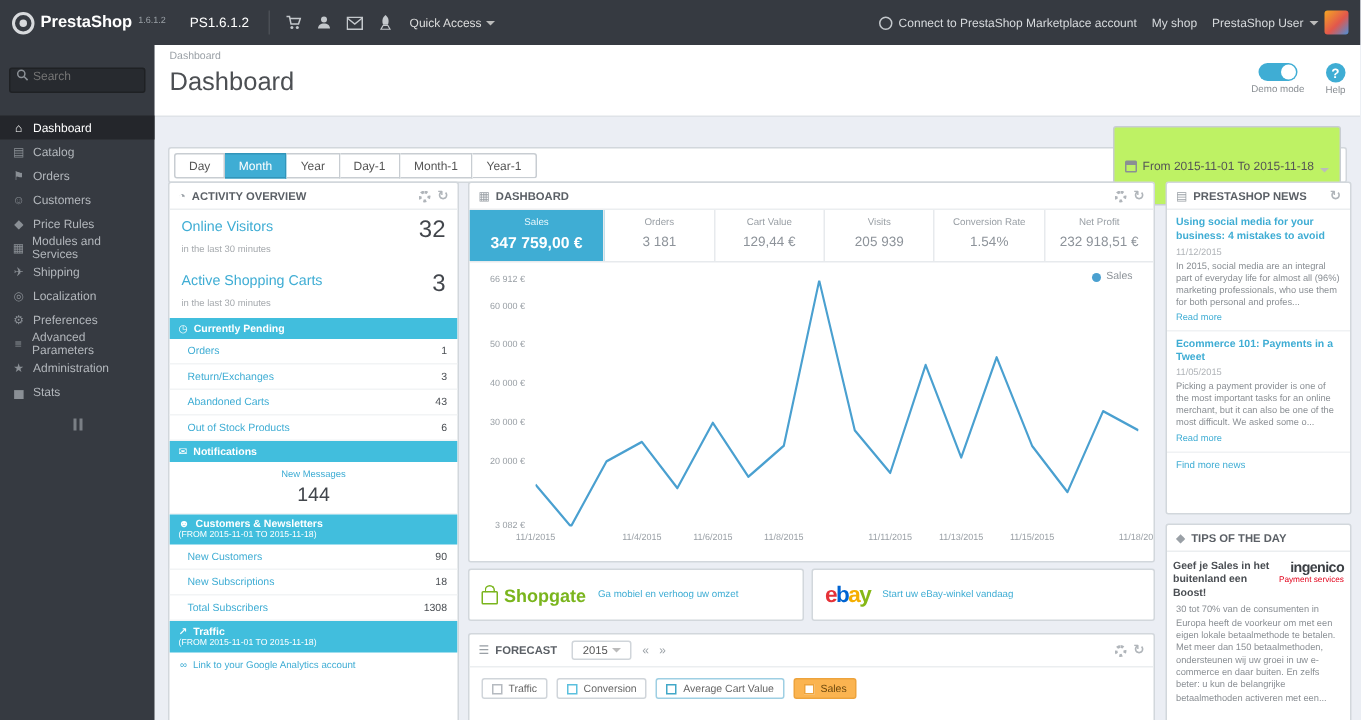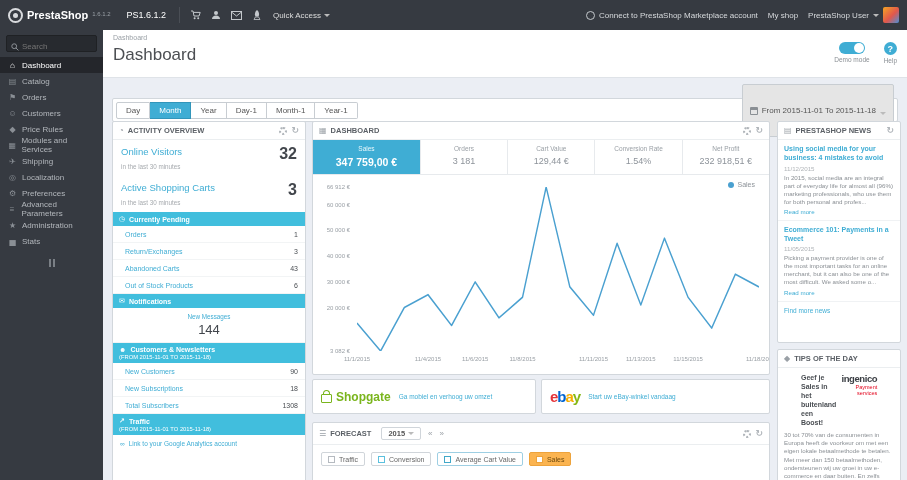--- a/index.html
+++ b/index.html
@@ -19,21 +19,21 @@
   .tb-icon svg{display:block}
   .quick-access{display:flex;align-items:center;gap:3px;font-size:8px;color:#ddd;margin-left:6px}
   .caret{width:0;height:0;border-left:3px solid transparent;border-right:3px solid transparent;border-top:3px solid #bbb;display:inline-block}
   .tb-right{margin-left:auto;display:flex;align-items:center;gap:10px;font-size:8px;color:#d7dadd}
   .tb-right .item{display:flex;align-items:center;gap:4px}
   .mk-icon{width:9px;height:9px;border-radius:50%;border:1px solid #c4c8cc;display:inline-block}
   .avatar{width:16px;height:16px;border-radius:2px;background:linear-gradient(135deg,#f5a623 0%,#e2574c 55%,#4a90d9 100%)}
 
   
   .sidebar{position:absolute;top:30px;left:0;width:103px;height:450px;background:#363a41;z-index:10}
-  .side-search{height:17px;margin:5px 6px;background:#272a2f;border:1px solid #1f2124;border-radius:2px;display:flex;align-items:flex-end;gap:3px;padding:0 4px}
+  .side-search{height:17px;margin:15px 6px;background:#272a2f;border:1px solid #1f2124;border-radius:2px;display:flex;align-items:flex-start;gap:3px;padding:0 4px}
   .side-search input{background:none;border:none;outline:none;color:#aab;font-size:8px;width:66px;font-family:inherit}
   .nav-item{display:flex;align-items:center;gap:5px;height:16px;padding:0 8px;color:#b3b7bc;font-size:8px;cursor:pointer}
   .nav-item .nicon{width:9px;text-align:center;color:#8a8f95;font-size:8px}
   .nav-item.active{background:#24262b;color:#fff}
   .nav-item.active .nicon{color:#fff}
   .collapse-ctl{margin:10px auto 0;width:12px;display:flex;gap:2px;justify-content:center}
   .collapse-ctl i{width:2px;height:8px;background:#7a7f85;display:block}
 
   
   .main{position:absolute;left:103px;top:30px;width:804px;height:450px;overflow:hidden;background:#ebeef4}
@@ -46,21 +46,21 @@
   .ctrl-label{font-size:6.5px;color:#8a8f94;text-align:center;margin-top:2px}
   .help-circle{width:13px;height:13px;border-radius:50%;background:#3fadd4;color:#fff;font-size:9px;font-weight:bold;display:flex;align-items:center;justify-content:center;margin:0 auto;cursor:pointer}
 
   
   .filter-bar{position:absolute;top:68px;left:9px;width:786px;height:24px;background:#fff;border:1px solid #d2d7dc;border-radius:2px;display:flex;align-items:center;padding:0 3px}
   .btn-group{display:flex}
   .fbtn{font-size:8px;color:#555;background:#fff;border:1px solid #c8cdd2;border-left-width:0;padding:3px 9px;cursor:pointer}
   .fbtn:first-child{border-left-width:1px;border-radius:2px 0 0 2px}
   .fbtn:last-child{border-radius:0 2px 2px 0}
   .fbtn.active{background:#3fadd4;border-color:#3295ba;color:#fff}
-  .date-btn{margin-left:auto;display:flex;align-items:flex-end;gap:4px;font-size:8px;color:#555;background:#e5e5e5;border:1px solid #c8cdd2;border-radius:2px;padding:21px 7px;cursor:pointer}
+  .date-btn{margin-left:auto;display:flex;align-items:flex-end;gap:4px;font-size:8px;color:#555;background:#bef264;border:1px solid #c8cdd2;border-radius:2px;padding:21px 7px;cursor:pointer}
   .cal-icon{width:8px;height:8px;border:1px solid #8a8f94;border-top-width:3px;border-radius:1px;display:inline-block}
 
   
   .panel{position:absolute;background:#fff;border:1px solid #d2d7dc;border-radius:2px;overflow:hidden}
   .panel-h{display:flex;align-items:center;gap:4px;padding:4px 6px;border-bottom:1px solid #ebeef0;font-size:7.5px;font-weight:bold;color:#5b6066}
   .ph-icon{color:#9aa0a6;font-size:8px;font-weight:normal}
   .ph-actions{margin-left:auto;display:flex;gap:4px;align-items:center;color:#b0b5ba;font-size:9px}
   .gear{width:8px;height:8px;border-radius:50%;border:2px dotted #b0b5ba;display:inline-block;cursor:pointer}
   .refresh{cursor:pointer;line-height:1}
 
@@ -68,21 +68,21 @@
   .panel-dashboard{left:209px;top:91px;width:458px;height:254px}
   .panel-shopgate{left:209px;top:349px;width:224px;height:35px}
   .panel-ebay{left:438px;top:349px;width:229px;height:35px}
   .panel-forecast{left:209px;top:392px;width:458px;height:70px}
   .panel-news{left:674px;top:91px;width:124px;height:222px}
   .panel-tips{left:674px;top:319px;width:124px;height:140px}
 
   
   .stat-row{display:flex;justify-content:space-between;align-items:flex-start;padding:6px 8px 0}
   .stat-link{color:#3fadd4;font-size:9.5px;cursor:pointer}
-  .stat-value{font-size:16px;font-weight:700;color:#42464c;line-height:1}
+  .stat-value{font-size:16px;font-weight:400;color:#42464c;line-height:1}
   .stat-sub{padding:1px 8px 6px;font-size:6.3px;color:#a6aaae}
   .sec-bar{background:#41bedd;color:#fff;padding:3px 6px;font-size:7px;font-weight:bold}
   .sec-bar .bar-line{display:flex;align-items:center;gap:4px}
   .sec-bar .range{font-weight:normal;font-size:5.8px;margin-top:1px}
   .prow{display:flex;justify-content:space-between;padding:4.5px 7px 4.5px 12px;border-bottom:1px solid #f2f4f5;font-size:7px;cursor:pointer}
   .prow .pl{color:#3fadd4}
   .prow .pv{color:#4a4e53}
   .notif{display:flex;text-align:center;border-bottom:1px solid #f2f4f5}
   .ncell{flex:1;padding:5px 2px;cursor:pointer}
   .ncell + .ncell{border-left:1px solid #f2f4f5}
@@ -114,41 +114,41 @@
   
   .module{display:flex;align-items:center;gap:8px;padding:0 8px;height:33px;cursor:pointer}
   .shopgate-logo{display:flex;align-items:center;gap:4px;color:#7ab51d;font-weight:bold;font-size:12px}
   .bag{width:11px;height:9px;border:1.5px solid #7ab51d;border-radius:1px;position:relative;margin-top:4px}
   .bag::before{content:"";position:absolute;top:-5px;left:1px;width:5px;height:4px;border:1.5px solid #7ab51d;border-bottom:none;border-radius:4px 4px 0 0}
   .module-link{font-size:6.5px;color:#3fadd4}
   .ebay-logo{font-size:15px;font-weight:bold;letter-spacing:-1px}
   .ebay-logo .l0{color:#e53238}.ebay-logo .l1{color:#0064d2}.ebay-logo .l2{color:#f5af02}.ebay-logo .l3{color:#86b817}
 
   
-  .year-box{display:flex;align-items:center;gap:3px;border:1px solid #d0d5da;border-radius:2px;padding:1px 6px;font-size:7.5px;font-weight:bold;color:#555;margin-left:6px;cursor:pointer}
+  .year-box{display:flex;align-items:center;gap:3px;border:1px solid #d0d5da;border-radius:2px;padding:1px 6px;font-size:7.5px;font-weight:normal;color:#555;margin-left:6px;cursor:pointer}
   .pager{color:#9aa0a6;font-size:8px;font-weight:normal;cursor:pointer;margin-left:3px}
   .chips{display:flex;gap:6px;padding:7px 8px;align-items:center}
   .chip{display:flex;align-items:center;gap:4px;font-size:7px;color:#666;border:1px solid #d0d5da;border-radius:2px;padding:2.5px 6px;background:#fff;cursor:pointer}
   .cb{width:7px;height:7px;border:1px solid #b5bac0;background:#fff;display:inline-block}
   .chip.c-conversion .cb{border-color:#5bc0de}
   .chip.c-avg{border-color:#9ecfe3}
   .chip.c-avg .cb{border-color:#41a8c8}
   .chip.c-sales{background:#fbb450;border-color:#eda33c;color:#6e4a0e}
   .chip.c-sales .cb{border-color:#eda33c;background:#fff}
 
   
   .article{padding:5px 6px;border-bottom:1px solid #f0f2f4}
   .a-title{font-size:7px;font-weight:bold;color:#3fadd4;line-height:1.25;cursor:pointer}
   .a-date{font-size:6.2px;color:#b0b4b8;margin:2px 0}
   .a-body{font-size:6.2px;color:#8a8f94;line-height:1.3}
   .a-more{font-size:6.2px;color:#3fadd4;margin-top:2px;cursor:pointer}
   .news-footer{padding:5px 6px;font-size:6.5px;color:#3fadd4;cursor:pointer}
 
   
-  .tips-top{display:flex;gap:5px;padding:5px 23px 3px}
+  .tips-top{display:flex;gap:5px;padding:5px 4px 3px}
   .tips-headline{flex:1;font-size:7px;font-weight:bold;color:#4a4e53;line-height:1.3}
   .vendor{text-align:right}
   .vendor-name{font-size:9.5px;font-weight:bold;color:#3b3f44;letter-spacing:-0.4px}
   .vendor-sub{font-size:5.5px;color:#e2001a}
   .tips-body{padding:0 6px 6px;font-size:6.2px;color:#8a8f94;line-height:1.35}
 </style>
 </head>
 <body>
 
 <div class="topbar">
@@ -404,20 +404,24 @@
       </div>
       <div class="kpi">
         <div class="kl">Orders</div>
         <div class="kv">3 181</div>
       </div>
       <div class="kpi">
         <div class="kl">Cart Value</div>
         <div class="kv">129,44 €</div>
       </div>
       <div class="kpi">
+        <div class="kl">Visits</div>
+        <div class="kv">205 939</div>
+      </div>
+      <div class="kpi">
         <div class="kl">Conversion Rate</div>
         <div class="kv">1.54%</div>
       </div>
       <div class="kpi">
         <div class="kl">Net Profit</div>
         <div class="kv">232 918,51 €</div>
       </div>
     </div>
     <div class="chart-wrap">
       <div class="legend">

